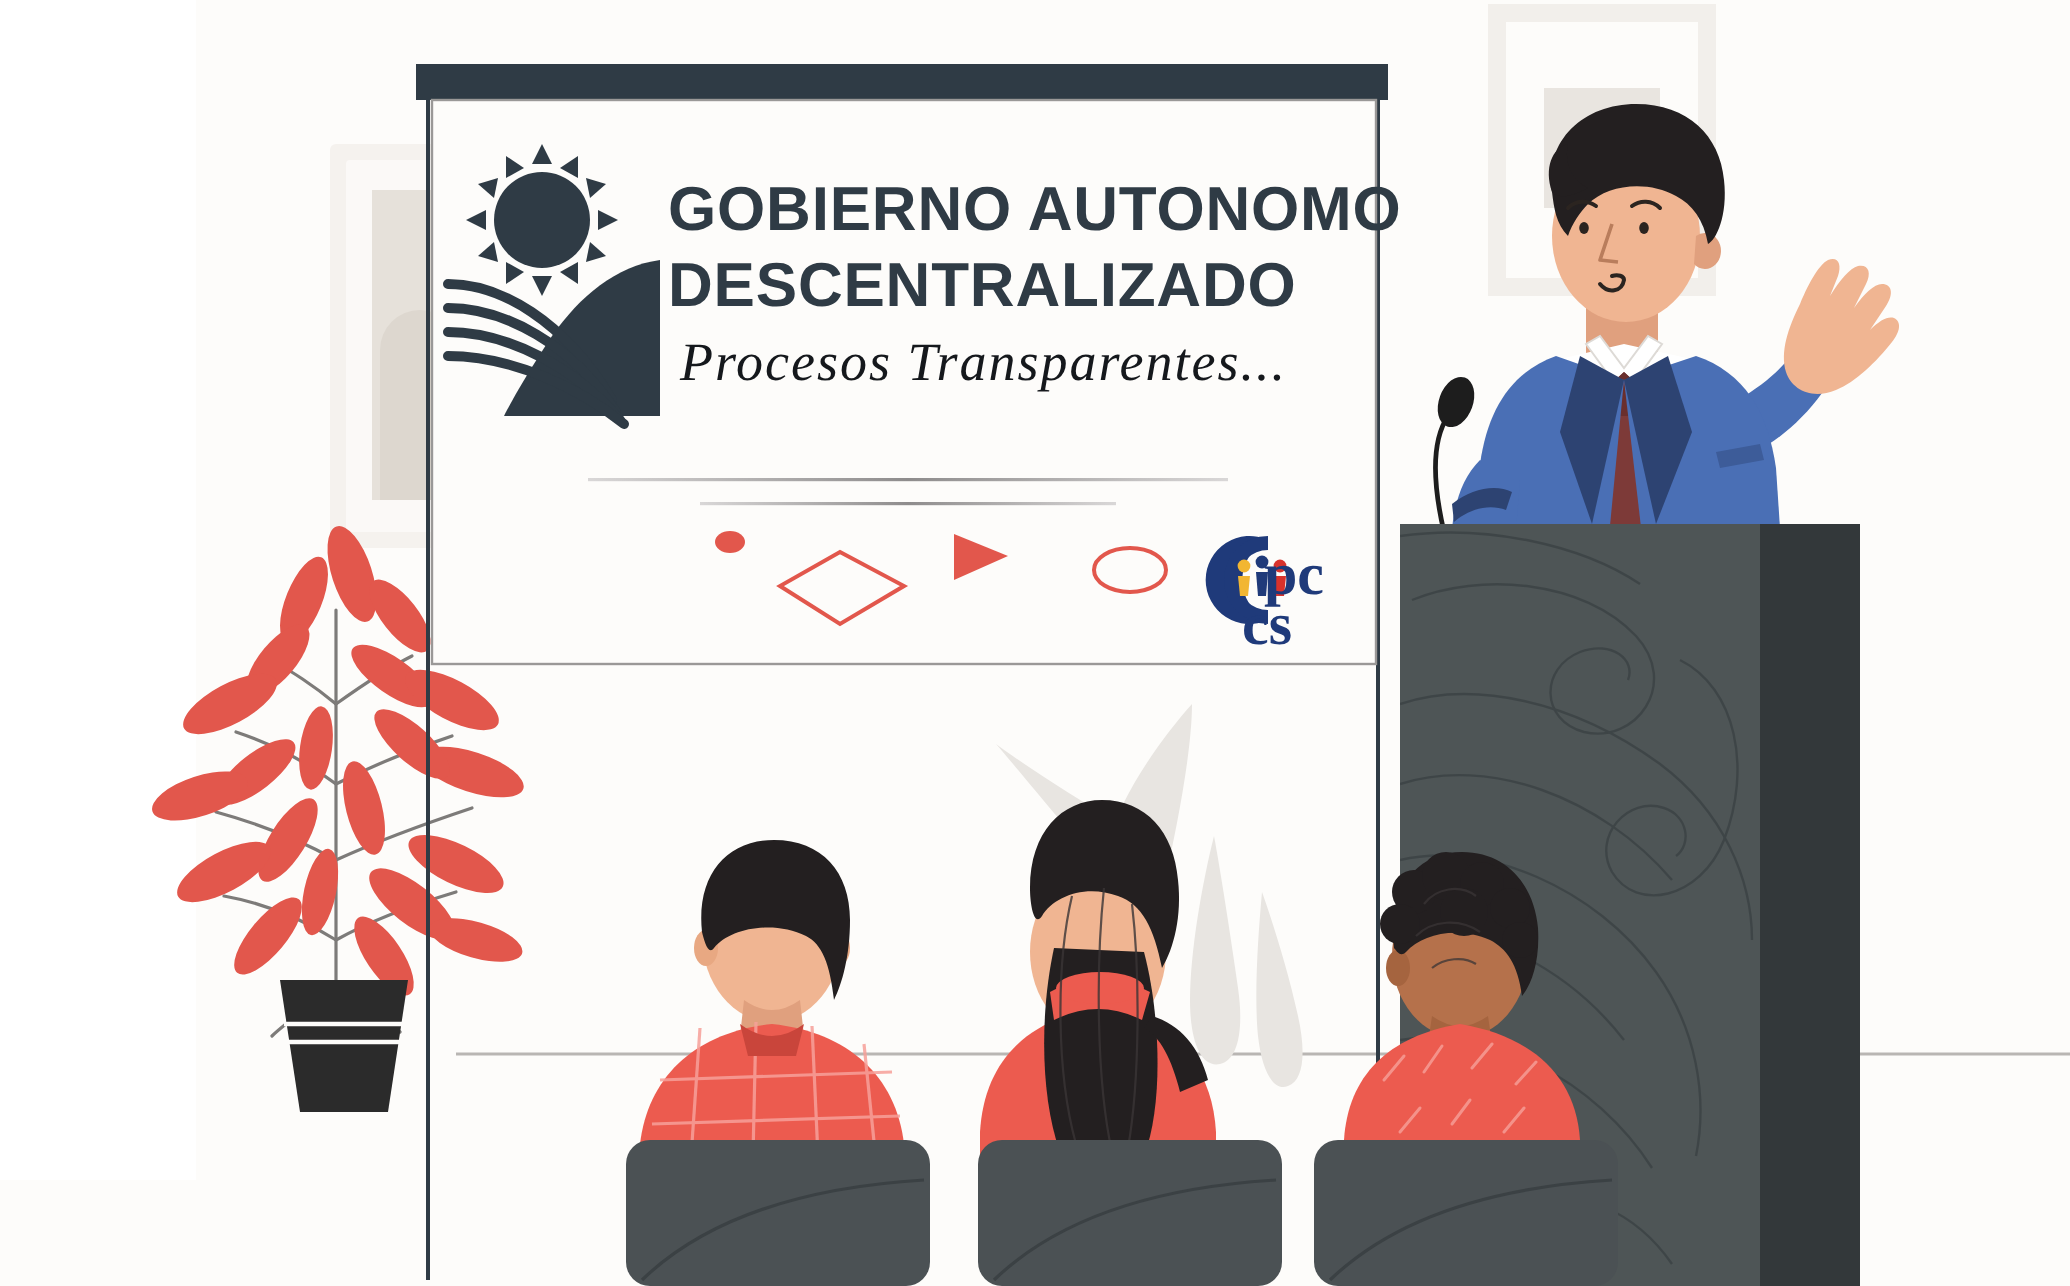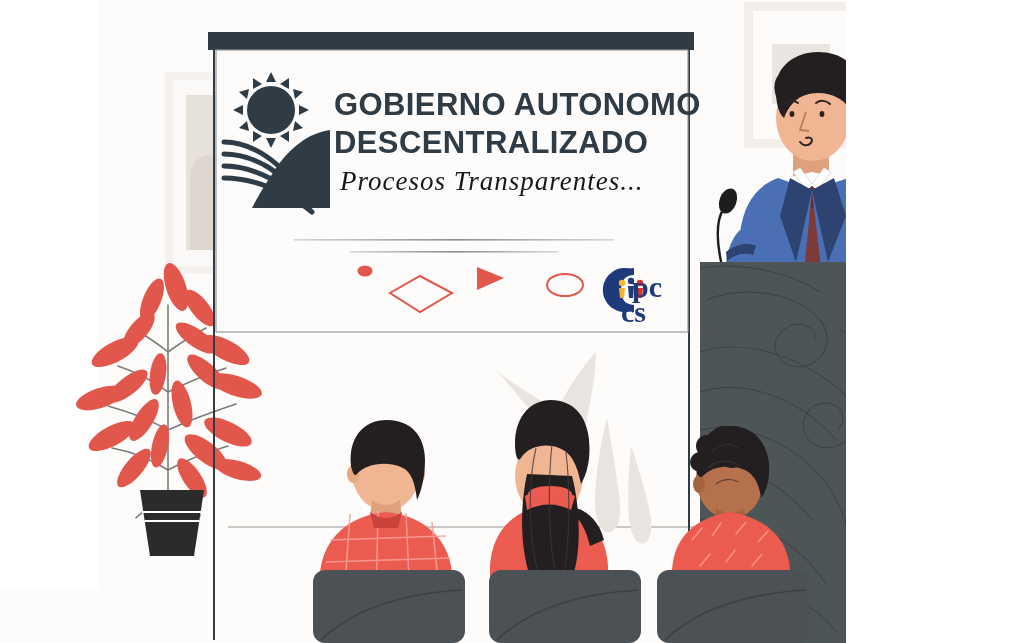--- a/index.html
+++ b/index.html
@@ -1,17 +1,17 @@
 <!DOCTYPE html>
 <html><head>
 <meta charset="utf-8">
 <style>
   html,body{margin:0;padding:0;background:#ffffff;}
   body{font-family:"Liberation Sans",sans-serif;}
-  #stage{position:relative;width:846px;height:643px;overflow:hidden;background:#c4b5fd;}
+  #stage{position:relative;width:1035px;height:643px;overflow:hidden;background:#c4b5fd;}
   #stage svg{display:block;}
   .no-sel{user-select:none;}
 </style>
 </head>
 <body>
 
 <div id="stage" class="no-sel">
 <svg width="1035" height="643" viewBox="0 0 1035 643" xmlns="http://www.w3.org/2000/svg">
   <defs>
     <linearGradient id="divGrad" x1="0" y1="0" x2="1" y2="0">

